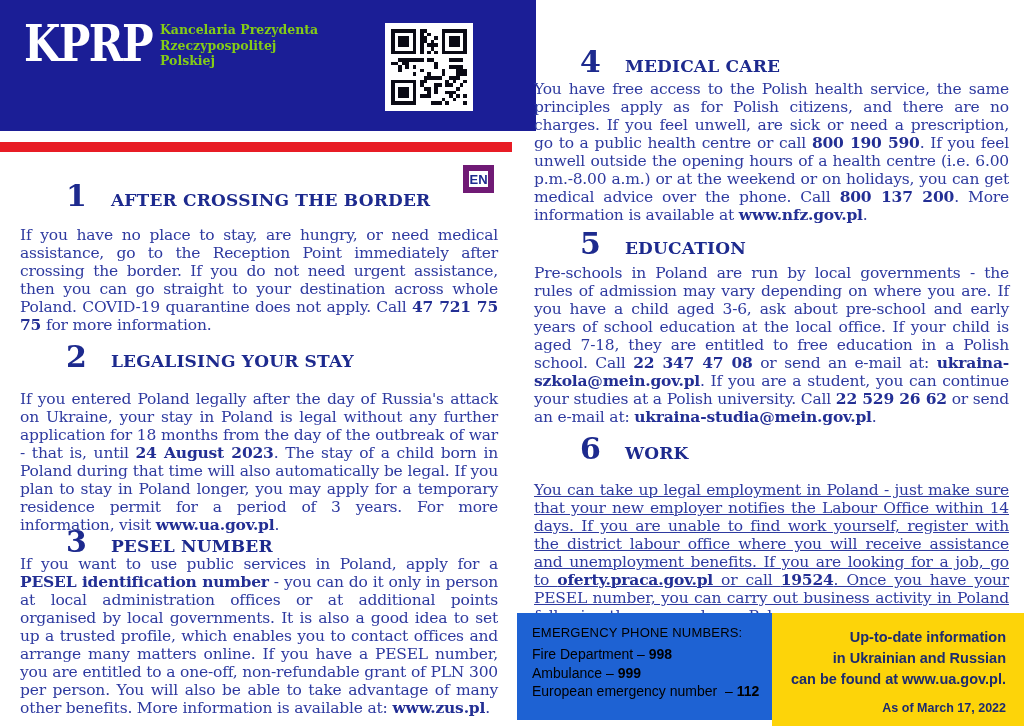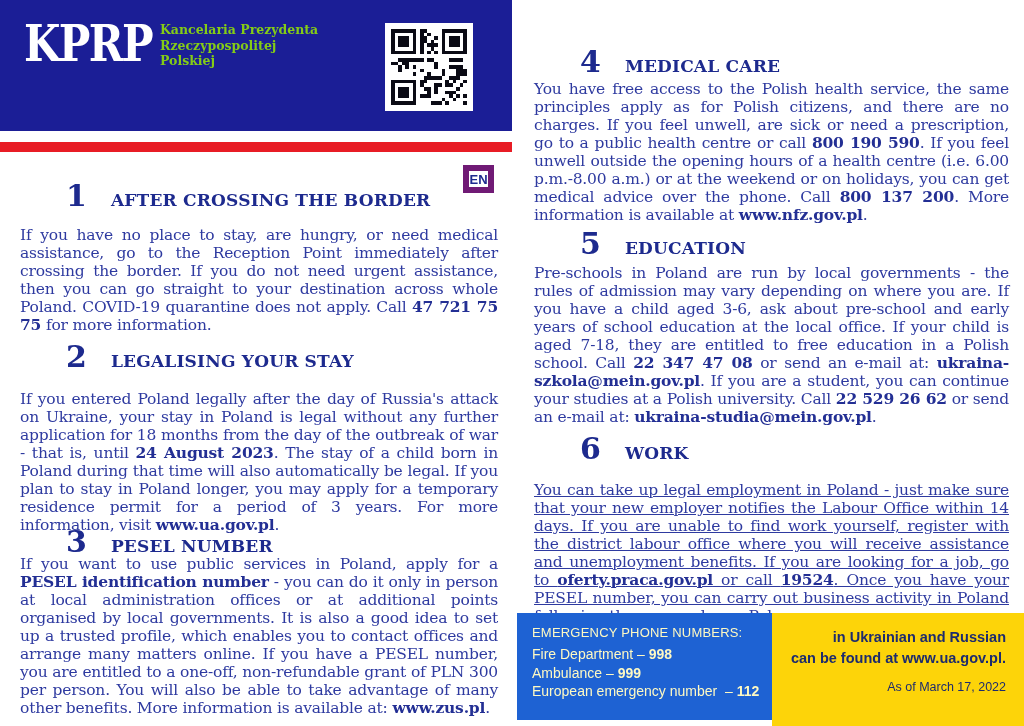--- a/index.html
+++ b/index.html
@@ -1,21 +1,21 @@
 <!DOCTYPE html>
 <html><head>
 <meta charset="utf-8">
 <style>
   html,body{margin:0;padding:0;}
   body{width:1024px;height:726px;position:relative;background:#ffffff;overflow:hidden;
        font-family:"DejaVu Serif",serif;}
   .page{position:absolute;inset:0;}
 
   
-  .brand{position:absolute;left:0;top:0;width:512px;height:131px;background:#1b1e96;}
+  .brand{position:absolute;left:0;top:0;width:512px;height:131px;background:#1b1e96;padding-left:24px;}
   .logo{position:absolute;left:24px;top:14px;color:#ffffff;font-size:50px;font-weight:700;
         letter-spacing:-2px;transform:scaleX(.84);transform-origin:left top;
         font-family:"DejaVu Serif",serif;}
   .org{position:absolute;left:160px;top:22px;color:#84cc16;font-size:12.5px;font-weight:700;
        line-height:15.5px;font-family:"DejaVu Serif",serif;}
   .qr{position:absolute;left:385px;top:23px;width:88px;height:88px;background:#ffffff;
       display:flex;align-items:center;justify-content:center;}
   .flag-red{position:absolute;left:0;top:142px;width:512px;height:10px;background:#e81c25;}
 
   .en-badge{position:absolute;left:463px;top:165px;width:31px;height:28px;box-sizing:border-box;
@@ -35,33 +35,33 @@
   .colR{left:534px;width:475px;}
   .s1h{top:168px;} .s1p{top:226px;}
   .s2h{top:329px;} .s2p{top:390px;}
   .s3h{top:514px;} .s3p{top:555px;}
   .s4h{top:34px;}  .s4p{top:80px;}
   .s5h{top:216px;} .s5p{top:264px;}
   .s6h{top:421px;} .s6p{top:481px;text-decoration:underline;}
 
   
   .ebox{position:absolute;left:517px;top:613px;width:281px;height:107px;background:#1e62d3;
-        box-sizing:border-box;padding:12px 10px 0 15px;color:#fef9c3;
+        box-sizing:border-box;padding:12px 10px 0 15px;color:#000000;
         font-family:"Liberation Sans",sans-serif;}
   .ebox-title{font-size:13px;letter-spacing:.2px;margin-bottom:5px;}
   .ebox-item{font-size:14px;line-height:18.6px;}
   .ebox-item b{font-weight:700;}
   .sep{white-space:pre;}
 
   .ybox{position:absolute;left:772px;top:613px;width:252px;height:113px;background:#fdd409;
         box-sizing:border-box;padding:14px 18px 0 10px;color:#1d2b6e;text-align:right;
         font-family:"Liberation Sans",sans-serif;}
   .ybox-line{font-size:14.5px;line-height:21px;font-weight:700;}
   .ybox-line b{font-weight:700;}
-  .ybox-date{font-size:12.5px;font-weight:400;margin-top:11px;}
+  .ybox-date{font-size:12.5px;font-weight:700;margin-top:11px;}
 
   svg.qrsvg{shape-rendering:crispEdges;}
 </style>
 </head>
 <body>
 
 <div class="page">
 
   <div class="brand">
     <div class="logo">KPRP</div>
@@ -319,18 +319,19 @@
     </div>
     <div class="ebox-item">
       <span>Ambulance</span><span class="sep"> – </span><b>999</b>
     </div>
     <div class="ebox-item">
       <span>European emergency number</span><span class="sep">  – </span><b>112</b>
     </div>
   </div>
 
   <div class="ybox">
+    <div class="ybox-line">Up-to-date information</div>
     <div class="ybox-line">in Ukrainian and Russian</div>
     <div class="ybox-line"><span>can be found at </span><b>www.ua.gov.pl</b><span>.</span></div>
     <div class="ybox-date">As of March 17, 2022</div>
   </div>
 
 </div>
 
 </body></html>

